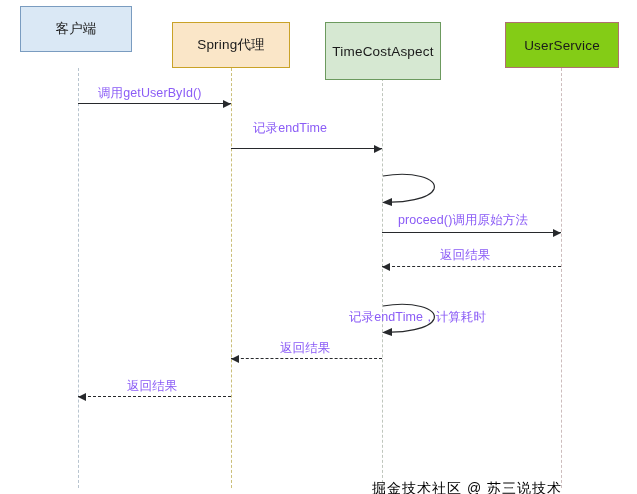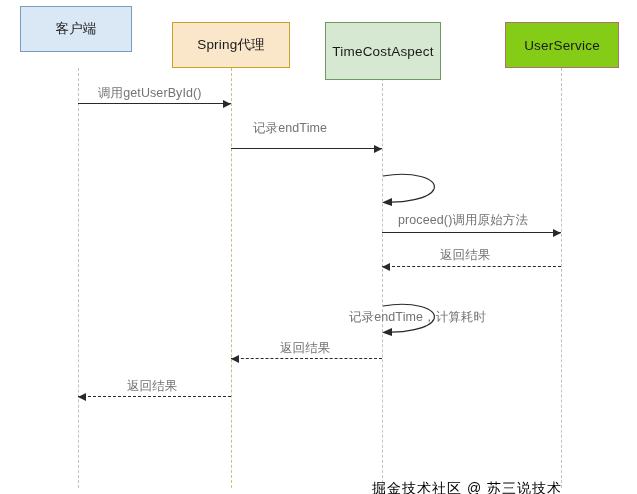--- a/index.html
+++ b/index.html
@@ -55,21 +55,21 @@
   }
   .arrow-head.right {
     border-left: 8px solid #27292c;
   }
   .arrow-head.left {
     border-right: 8px solid #27292c;
   }
   .msg-label {
     position: absolute;
     font-size: 12.5px;
-    color: #737373;
+    color: #8b5cf6;
     white-space: nowrap;
     letter-spacing: 0.1px;
   }
   .self-loop {
     position: absolute;
   }
   .self-loop svg {
     display: block;
     overflow: visible;
   }

